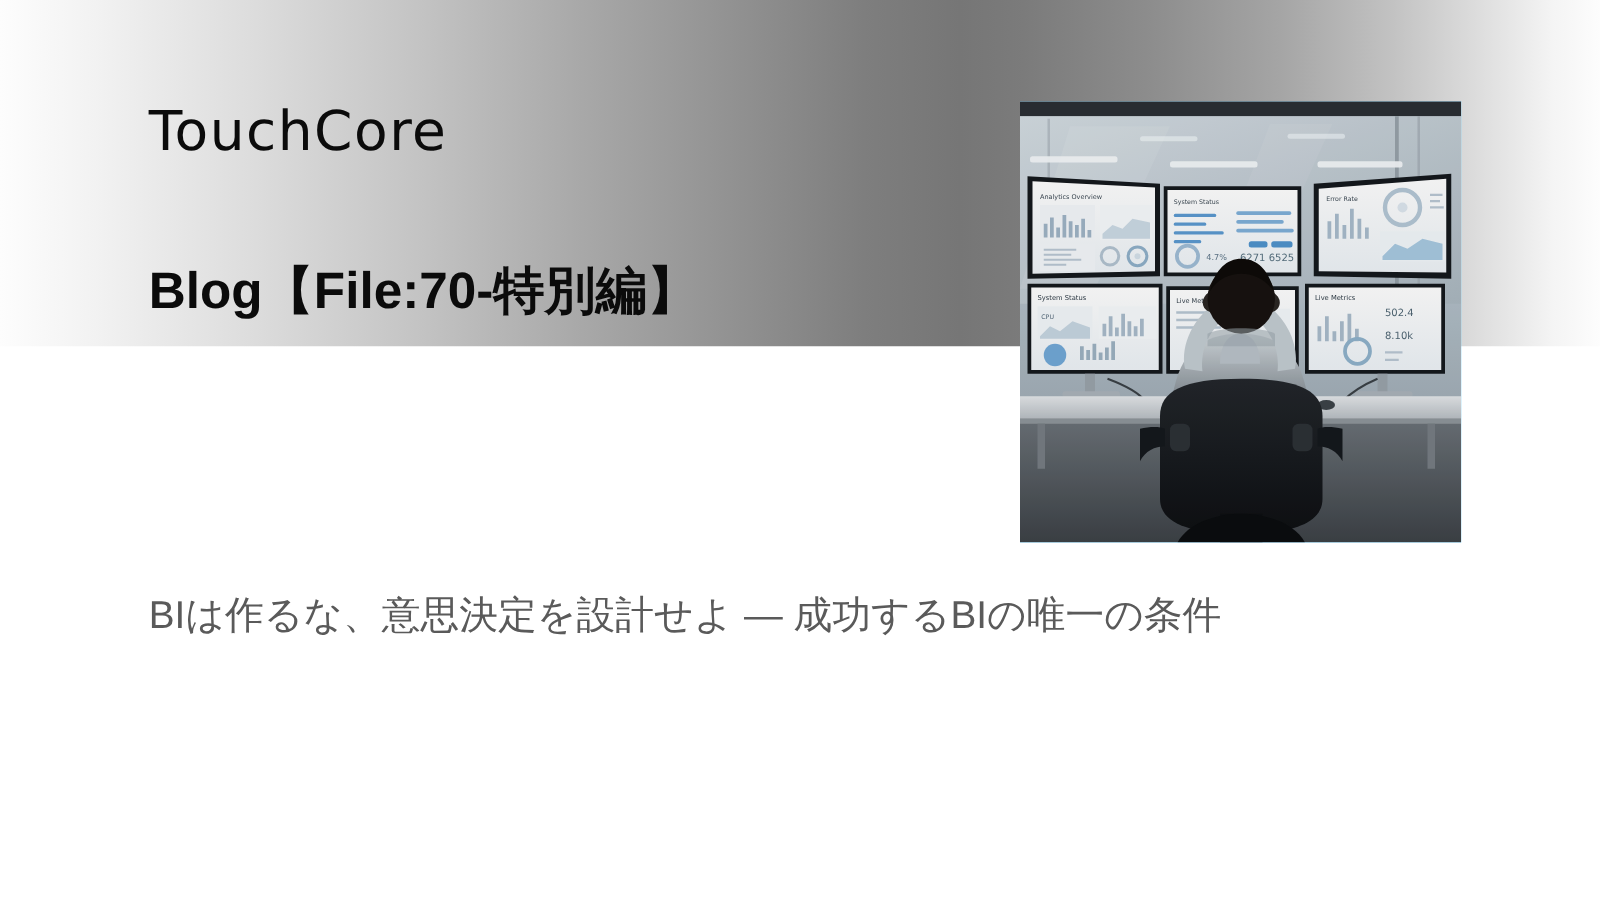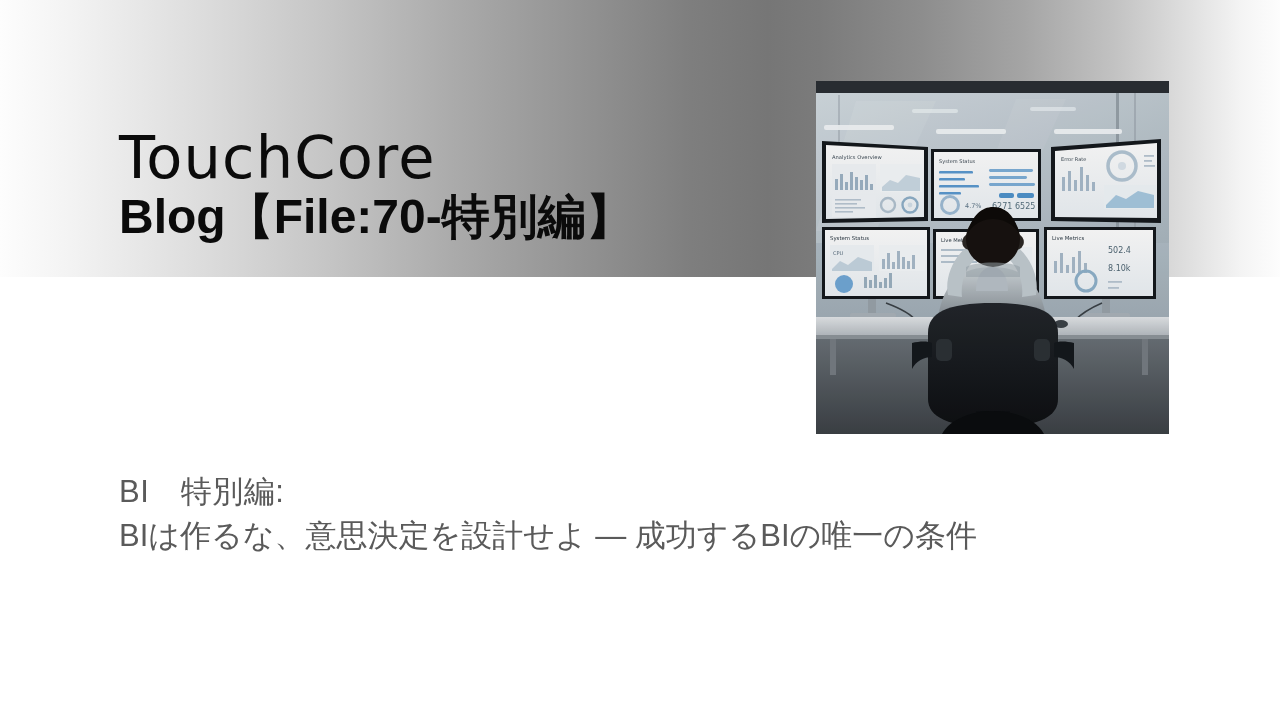--- a/index.html
+++ b/index.html
@@ -40,36 +40,35 @@
         #e0e0e0 93%,
         #f4f4f4 97%,
         #fdfdfd 100%);
   }
 
   
   .brand-logo {
     position: absolute;
     left: 119px;
     top: 84px;
-    font-size: 59px;
+    font-size: 44px;
     font-weight: 500;
     letter-spacing: 1.2px;
     color: #0b0b0b;
     line-height: 1;
     white-space: nowrap;
     font-family: "DejaVu Sans", sans-serif;
-    margin-top: 44px;
   }
 
   
   .blog-title {
     position: absolute;
     left: 119px;
-    top: 190px;
-    font-size: 48px;
+    top: 210px;
+    font-size: 41px;
     font-weight: bold;
     color: #0b0b0b;
     line-height: 1.12;
     letter-spacing: 0px;
     white-space: nowrap;
     font-family: "Liberation Sans", sans-serif;
   }
 
   
   .hero-photo {
@@ -340,15 +339,14 @@
       <rect x="160" y="330" width="34" height="23" fill="#0c0e11"></rect>
       <path d="M126,353 C134,338 156,330 177,330 C198,330 220,338 228,353 Z" fill="#0a0c0e"></path>
     </g>
 
     <rect x="0" y="0" width="353" height="353" fill="none"></rect>
     <rect x="0" y="0" width="353" height="353" fill="#0a0f14" opacity="0.06"></rect>
   </svg>
 </div>
 
 <div class="subtitle-block">
-  <span class="subtitle-line-1">BI　特別編:</span>
   <span class="subtitle-line-2">BIは作るな、意思決定を設計せよ ― 成功するBIの唯一の条件</span>
 </div>
 
 </body></html>

